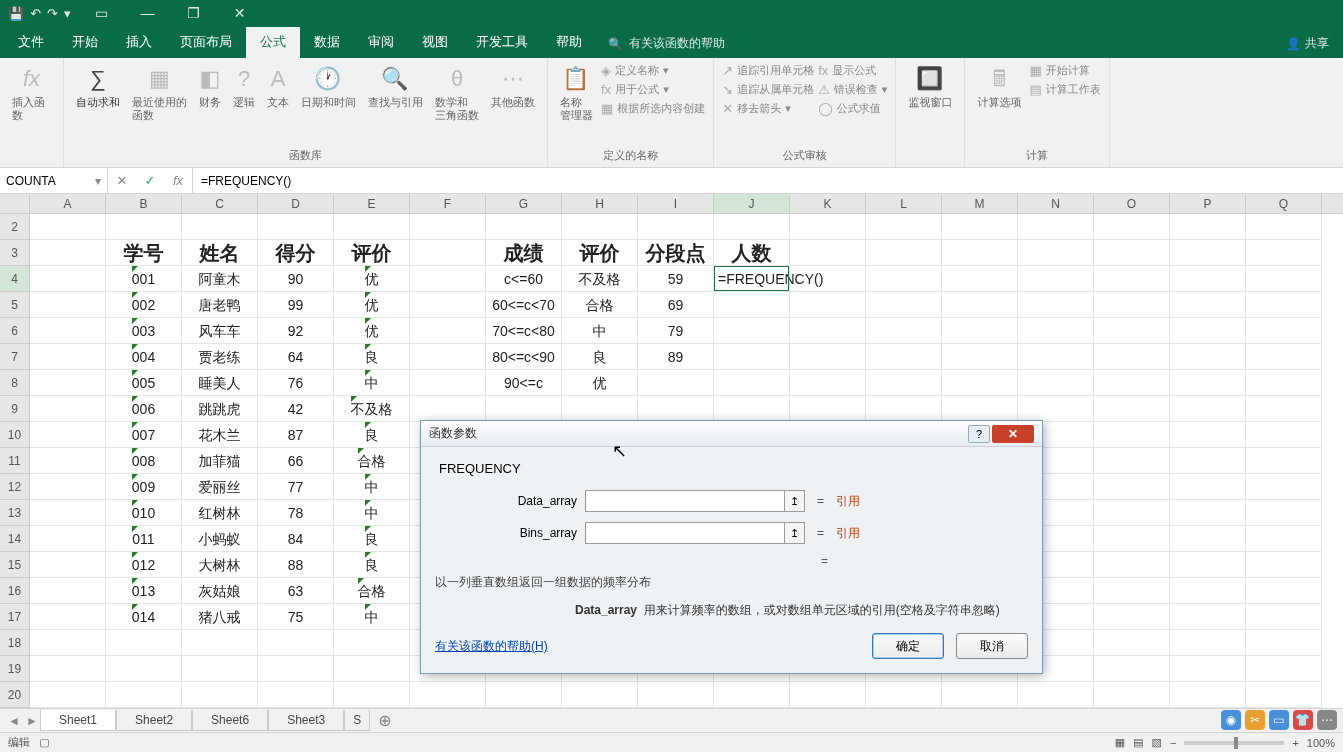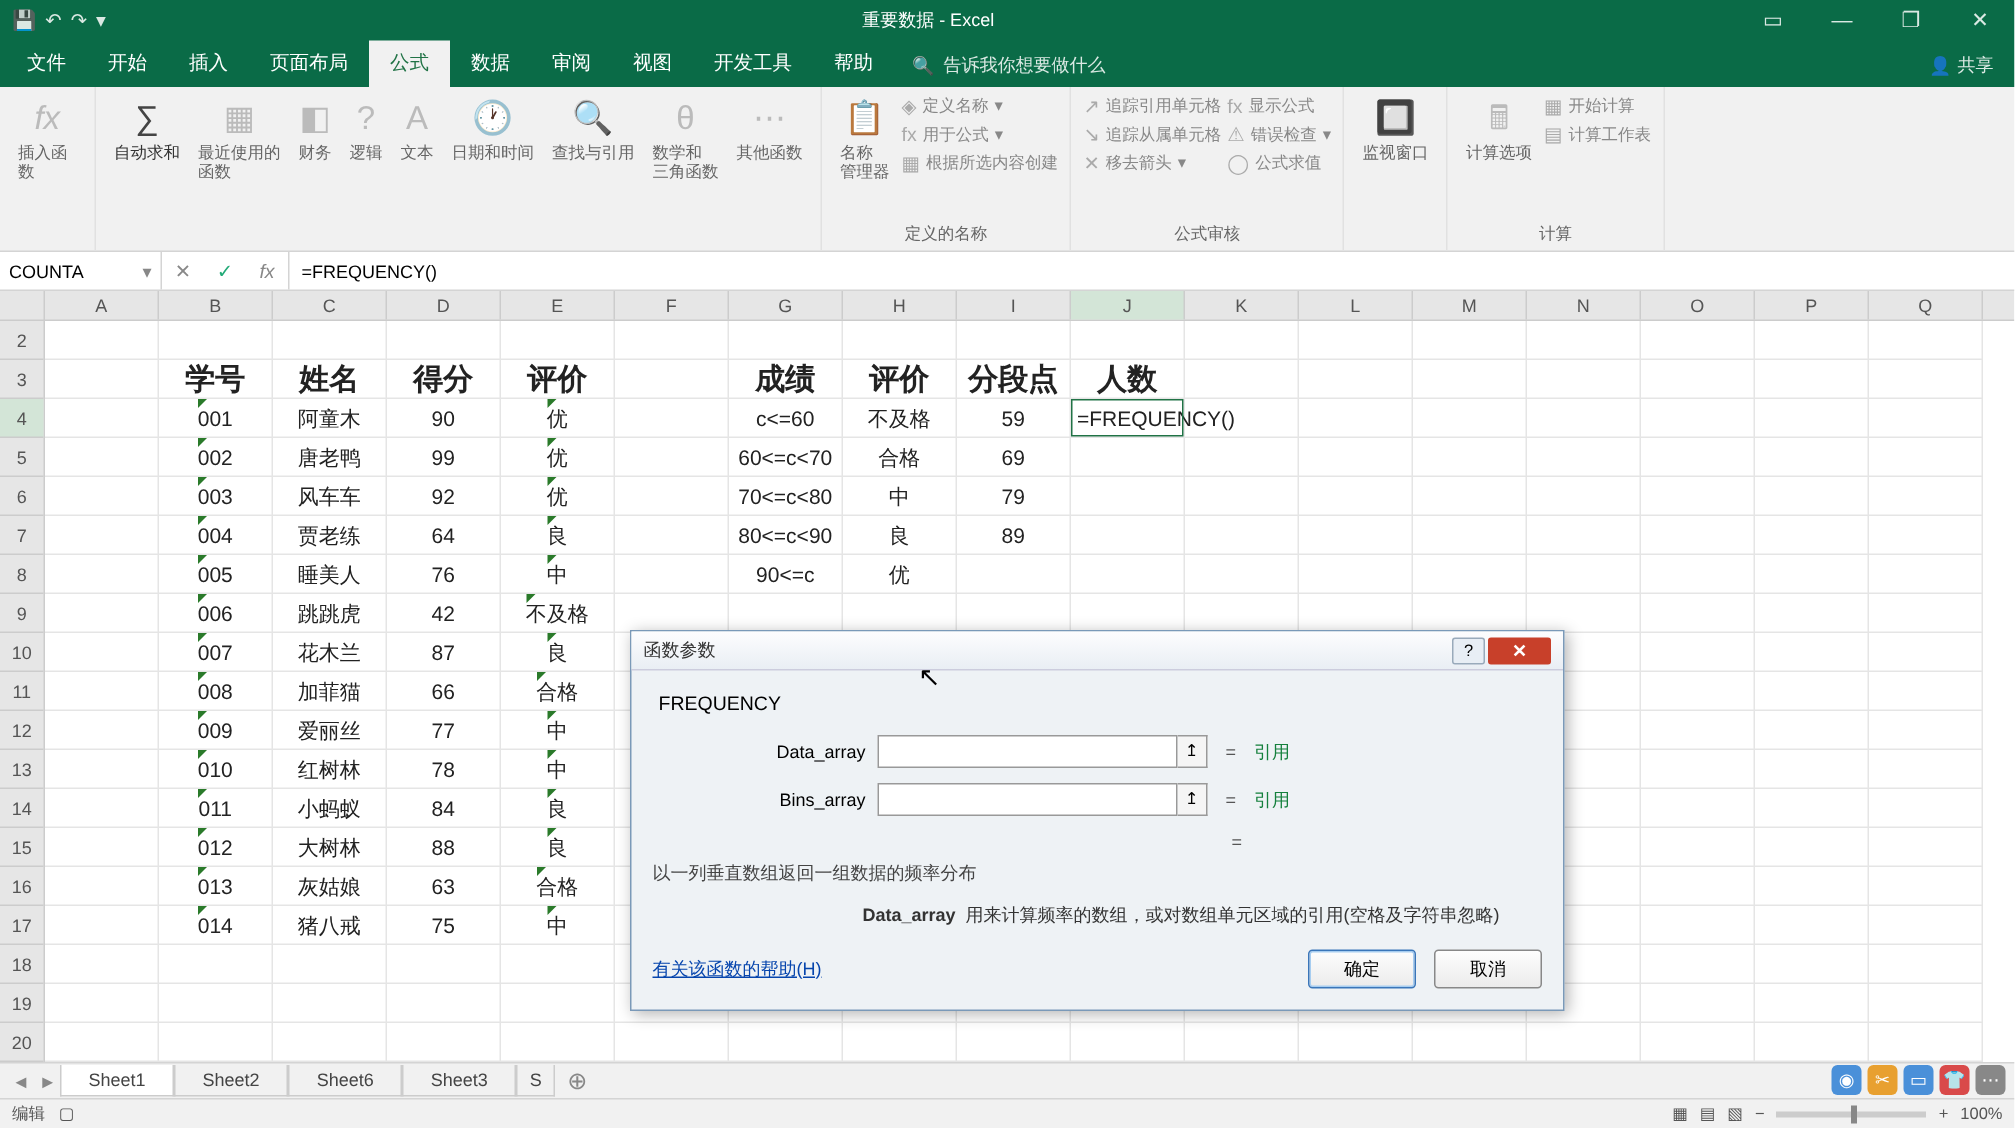--- a/index.html
+++ b/index.html
@@ -81,21 +81,21 @@
 .dlg-title .btns { display: flex; gap: 2px; }
 .dlg-help { width: 22px; height: 18px; background: #e8eef5; border: 1px solid #9ab; text-align: center; font-size: 11px; border-radius:2px; line-height:16px;}
 .dlg-close { width: 42px; height: 18px; background: #c8402a; color: #fff; text-align: center; border-radius: 2px; font-size: 12px; line-height:18px; font-weight:bold;}
 .dlg-body { padding: 10px 14px 14px; }
 .fn-name { font-size: 13px; padding: 4px 0 10px 4px; }
 .field-row { display: flex; align-items: center; margin: 4px 0 10px; }
 .field-row .lbl { width: 150px; text-align: right; padding-right: 8px; }
 .field-row .inp { width: 200px; height: 22px; border: 1px solid #999; background: #fff; position: relative; }
 .field-row .pick { width: 20px; height: 22px; border: 1px solid #999; border-left: none; background: #f5f5f5; text-align:center; line-height:20px; font-size:11px;}
 .field-row .eq { padding: 0 12px; color: #555; }
-.field-row .res { color: #15803d; }
+.field-row .res { color: #c2410c; }
 .dlg-desc { color: #444; margin: 6px 0 10px; }
 .dlg-param-desc { padding-left: 140px; color: #333; line-height: 1.5; }
 .dlg-result { margin-top: 34px; }
 .dlg-footer { display: flex; align-items: center; margin-top: 14px; }
 .dlg-link { color: #0645ad; text-decoration: underline; }
 .dlg-footer .spacer { flex: 1; }
 .dlg-btn { width: 72px; height: 26px; border: 1px solid #888; background: linear-gradient(#fdfdfd,#ebebeb); border-radius: 3px; text-align: center; line-height: 24px; margin-left: 12px; }
 .dlg-btn.primary { border: 1px solid #3a76b9; box-shadow: 0 0 0 1px #a7cdf0 inset; }
 
 .cursor { position:absolute; left:612px; top:440px; font-size:18px; color:#000; pointer-events:none; z-index:50;}
@@ -107,21 +107,20 @@
 </head>
 <body>
 
 <div class="titlebar">
   <div class="qat">
     <span>💾</span>
     <span>↶</span>
     <span>↷</span>
     <span>▾</span>
   </div>
-  <div class="title-center">重要数据 - Excel</div>
   <div class="win-controls">
     <div>▭</div>
     <div>—</div>
     <div>❐</div>
     <div>✕</div>
   </div>
 </div>
 
 <div class="ribbon-tabs">
   <div class="tab">文件</div>
@@ -129,21 +128,21 @@
   <div class="tab">插入</div>
   <div class="tab">页面布局</div>
   <div class="tab active">公式</div>
   <div class="tab">数据</div>
   <div class="tab">审阅</div>
   <div class="tab">视图</div>
   <div class="tab">开发工具</div>
   <div class="tab">帮助</div>
   <div class="tell-me">
     <span>🔍</span>
-    <span>告诉我你想要做什么</span>
+    <span>有关该函数的帮助</span>
   </div>
   <div class="share">
     <span>👤</span>
     <span>共享</span>
   </div>
 </div>
 
 <div class="ribbon-body">
   <div class="ribbon-group" style="width:64px">
     <div class="controls">
@@ -190,20 +189,21 @@
       <div class="rg-btn">
           <span class="ic">θ</span>
           <span style="white-space:pre-line">数学和
 三角函数</span>
         </div>
       <div class="rg-btn">
           <span class="ic">⋯</span>
           <span>其他函数</span>
         </div>
     </div>
+    <div class="label">函数库</div>
   </div>
   <div class="ribbon-group">
     <div class="controls">
       <div class="rg-btn">
           <span class="ic">📋</span>
           <span style="white-space:pre-line">名称
 管理器</span>
         </div>
       <div class="rg-stack">
         <div class="row"><span class="sic">◈</span><span>定义名称</span> ▾</div>

